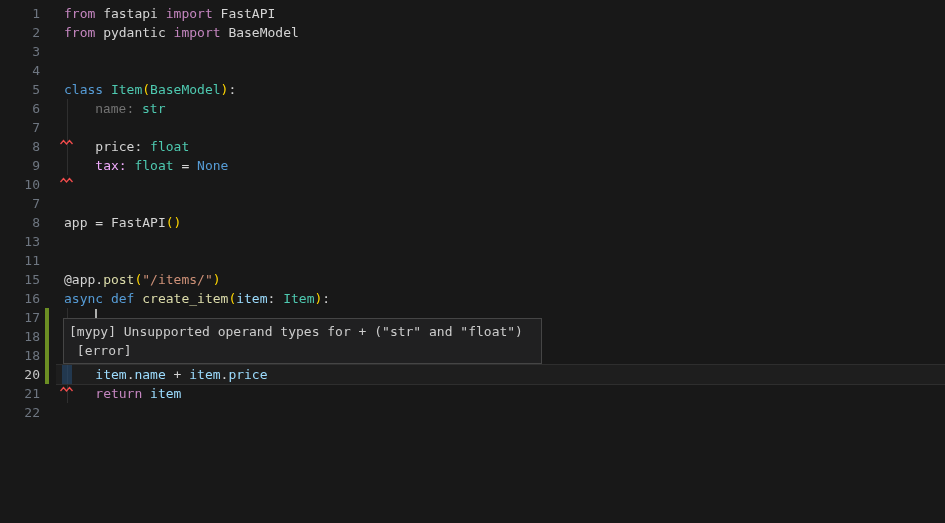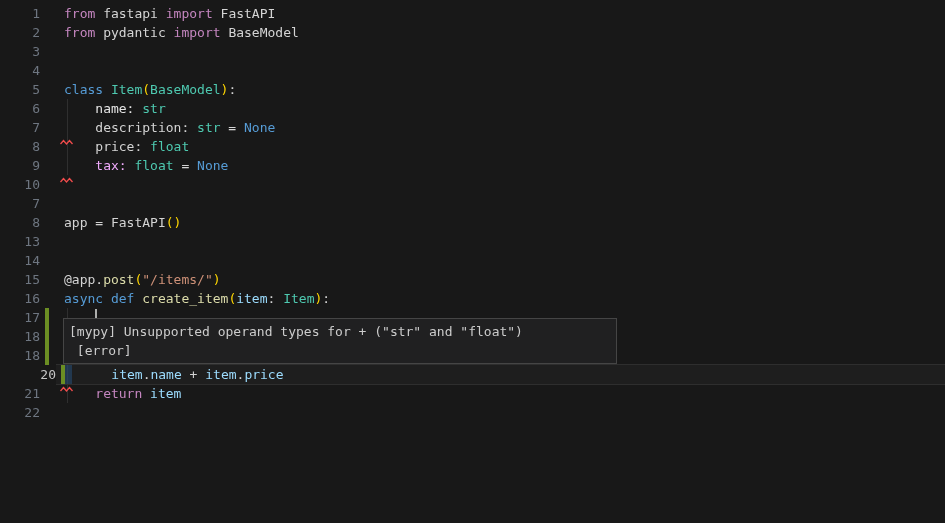--- a/index.html
+++ b/index.html
@@ -23,21 +23,21 @@
   .code{white-space:pre;color:#d4d4d4;}
   .active-band{
     position:absolute;left:56px;right:0;box-sizing:border-box;
     background:#1e1e1e;border-top:1px solid #2e2e2e;border-bottom:1px solid #2e2e2e;
   }
   .guide{position:absolute;width:1px;background:#2f2f2f;}
   .range-box{position:absolute;}
   .squiggle{position:absolute;}
   .cursor{position:absolute;width:2px;}
   .tooltip{
-    position:absolute;left:63px;top:318px;width:554px;box-sizing:border-box;
+    position:absolute;left:63px;top:318px;width:479px;box-sizing:border-box;
     border:1px solid #454545;background:#202021;color:#cccccc;
     padding:3px 5px;z-index:5;
   }
   .tline{white-space:pre;height:19px;}
 </style>
 </head>
 <body>
 
 <div class="stage">
   <div id="layer-bg">
@@ -68,26 +68,25 @@
         <span class="code"></span>
       </div>
       <div class="line">
         <span class="num">5</span>
         <span class="decor"></span>
         <span class="code"><span style="color: rgb(86, 156, 214); margin-top: 8px;">class</span><span style="color: rgb(212, 212, 212);"> </span><span style="color: rgb(78, 201, 176);">Item</span><span style="color: rgb(255, 215, 0);">(</span><span style="color: rgb(78, 201, 176);">BaseModel</span><span style="color: rgb(255, 215, 0);">)</span><span style="color: rgb(212, 212, 212);">:</span></span>
       </div>
       <div class="line">
         <span class="num">6</span>
         <span class="decor"></span>
-        <span class="code"><span style="color: #e5e5e5;">    name: </span><span style="color: rgb(78, 201, 176);">str</span></span>
+        <span class="code"><span style="color: #737373; font-family: Liberation Mono, monospace;">    name: </span><span style="color: rgb(78, 201, 176);">str</span></span>
       </div>
       <div class="line">
         <span class="num">7</span>
         <span class="decor"></span>
-        <span class="code"><span style="color: rgb(212, 212, 212);">    description: </span><span style="color: rgb(78, 201, 176);">str</span><span style="color: rgb(212, 212, 212);"> = </span><span style="color: rgb(86, 156, 214);">None</span></span>
       </div>
       <div class="line">
         <span class="num">8</span>
         <span class="decor"></span>
         <span class="code"><span style="color: rgb(212, 212, 212);">    price: </span><span style="color: rgb(78, 201, 176);">float</span></span>
       </div>
       <div class="line">
         <span class="num">9</span>
         <span class="decor"></span>
         <span class="code"><span style="color: #f0abfc;">    tax: </span><span style="color: rgb(78, 201, 176);">float</span><span style="color: rgb(212, 212, 212);"> = </span><span style="color: rgb(86, 156, 214);">None</span></span>
@@ -106,21 +105,21 @@
         <span class="num">8</span>
         <span class="decor"></span>
         <span class="code"><span style="color: rgb(212, 212, 212);">app = FastAPI</span><span style="color: rgb(255, 215, 0);">()</span></span>
       </div>
       <div class="line">
         <span class="num">13</span>
         <span class="decor"></span>
         <span class="code"></span>
       </div>
       <div class="line">
-        <span class="num">14</span>
+        <span class="num">11</span>
         <span class="decor"></span>
         <span class="code"></span>
       </div>
       <div class="line">
         <span class="num">15</span>
         <span class="decor"></span>
         <span class="code"><span style="color: rgb(212, 212, 212);">@app.</span><span style="color: rgb(220, 220, 170);">post</span><span style="color: rgb(255, 215, 0);">(</span><span style="color: rgb(206, 145, 120);">"/items/"</span><span style="color: rgb(255, 215, 0);">)</span></span>
       </div>
       <div class="line">
         <span class="num">16</span>
@@ -142,21 +141,21 @@
         <span class="code"></span>
       </div>
       <div class="line">
         <span class="num">18</span>
         <span class="decor">
           <span class="gitbar" style="background: rgb(107, 142, 35);"></span>
         </span>
         <span class="code"></span>
       </div>
       <div class="line">
-        <span class="num" style="color: rgb(198, 198, 198); margin-left: 16px;">20</span>
+        <span class="num" style="color: rgb(198, 198, 198);">20</span>
         <span class="decor">
           <span class="gitbar" style="background: rgb(107, 142, 35);"></span>
         </span>
         <span class="code"><span style="color: rgb(212, 212, 212);">    </span><span style="color: rgb(156, 220, 254);">item</span><span style="color: rgb(212, 212, 212);">.</span><span style="color: rgb(156, 220, 254);">name</span><span style="color: rgb(212, 212, 212);"> + </span><span style="color: rgb(156, 220, 254);">item</span><span style="color: rgb(212, 212, 212);">.</span><span style="color: rgb(156, 220, 254);">price</span></span>
       </div>
       <div class="line">
         <span class="num">21</span>
         <span class="decor"></span>
         <span class="code"><span style="color: rgb(212, 212, 212);">    </span><span style="color: rgb(197, 134, 192);">return</span><span style="color: rgb(212, 212, 212);"> </span><span style="color: rgb(156, 220, 254);">item</span></span>
       </div>

